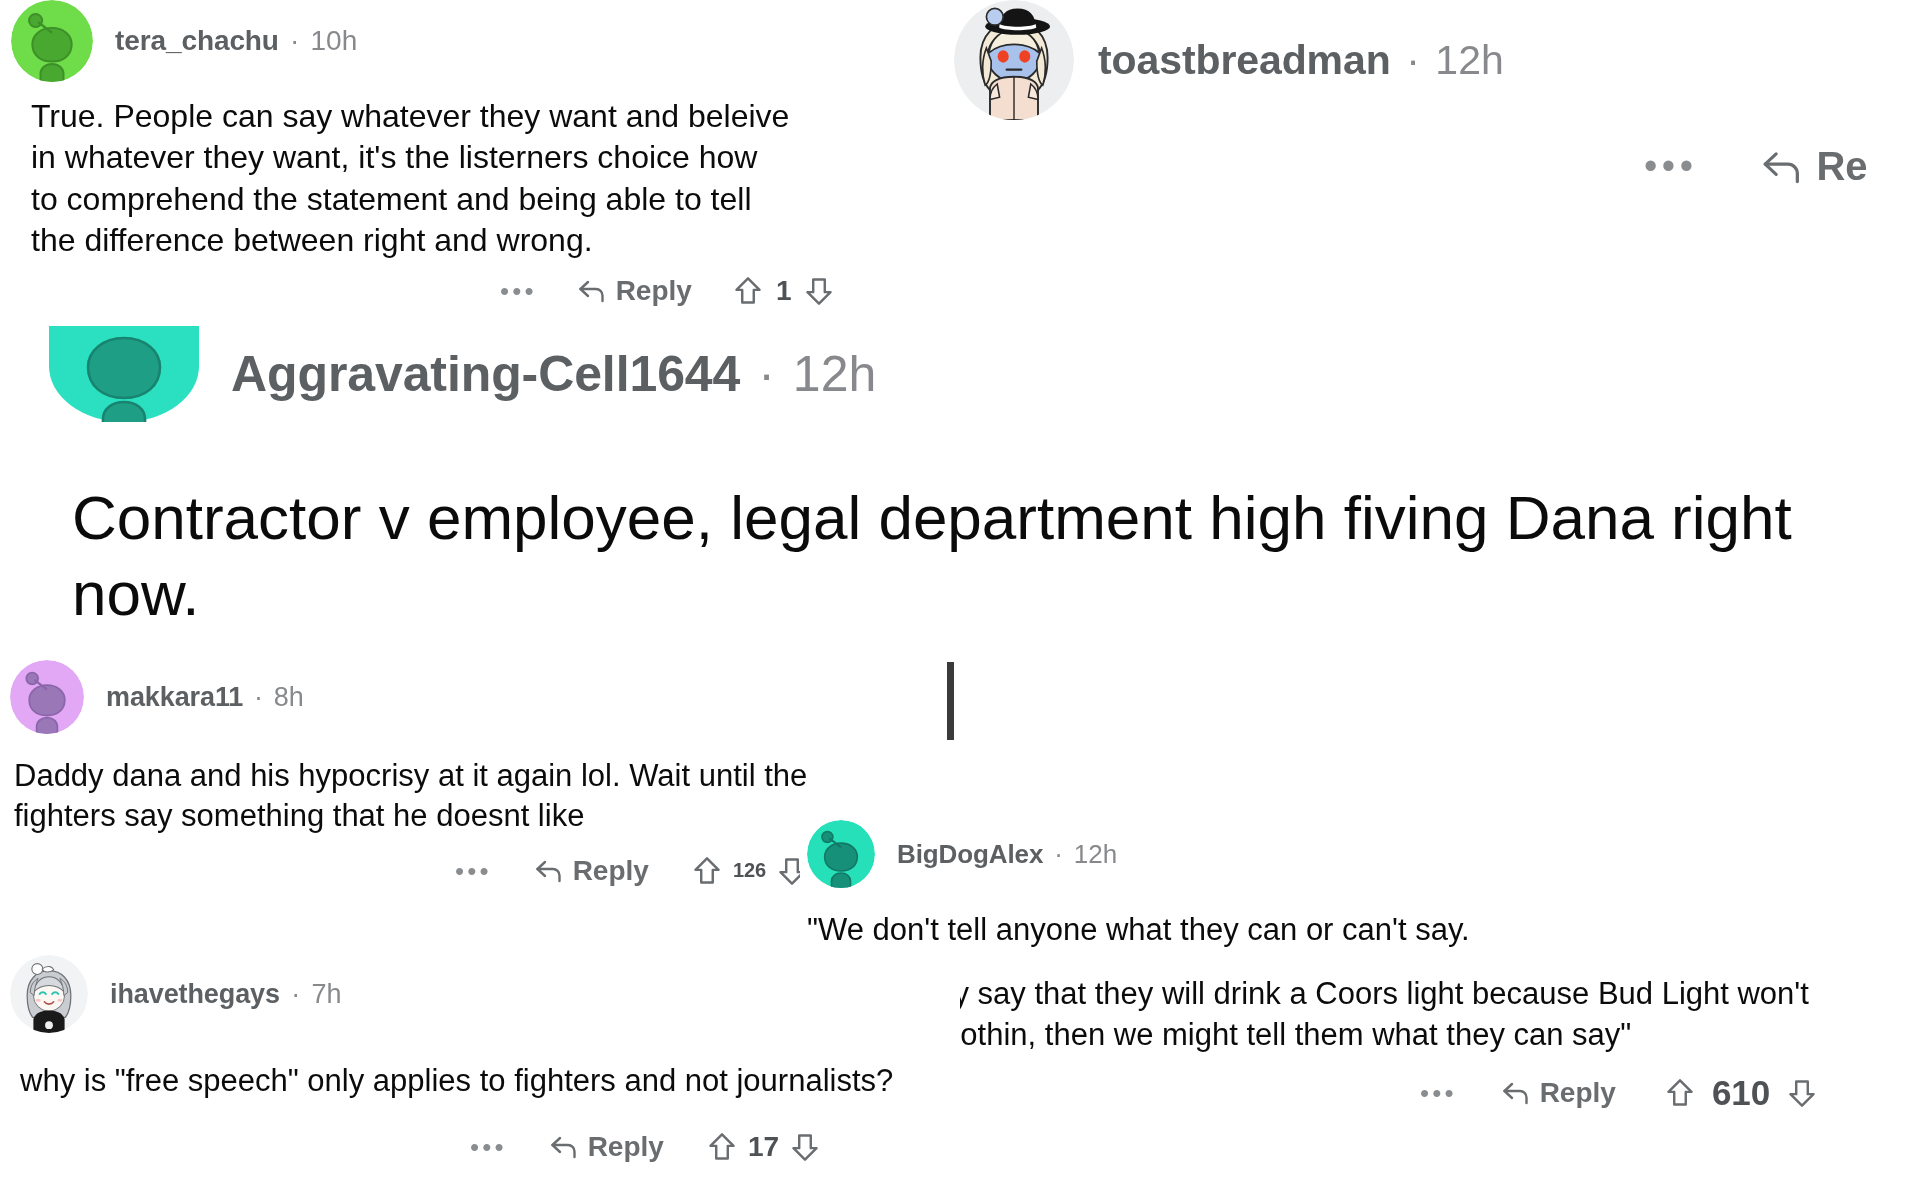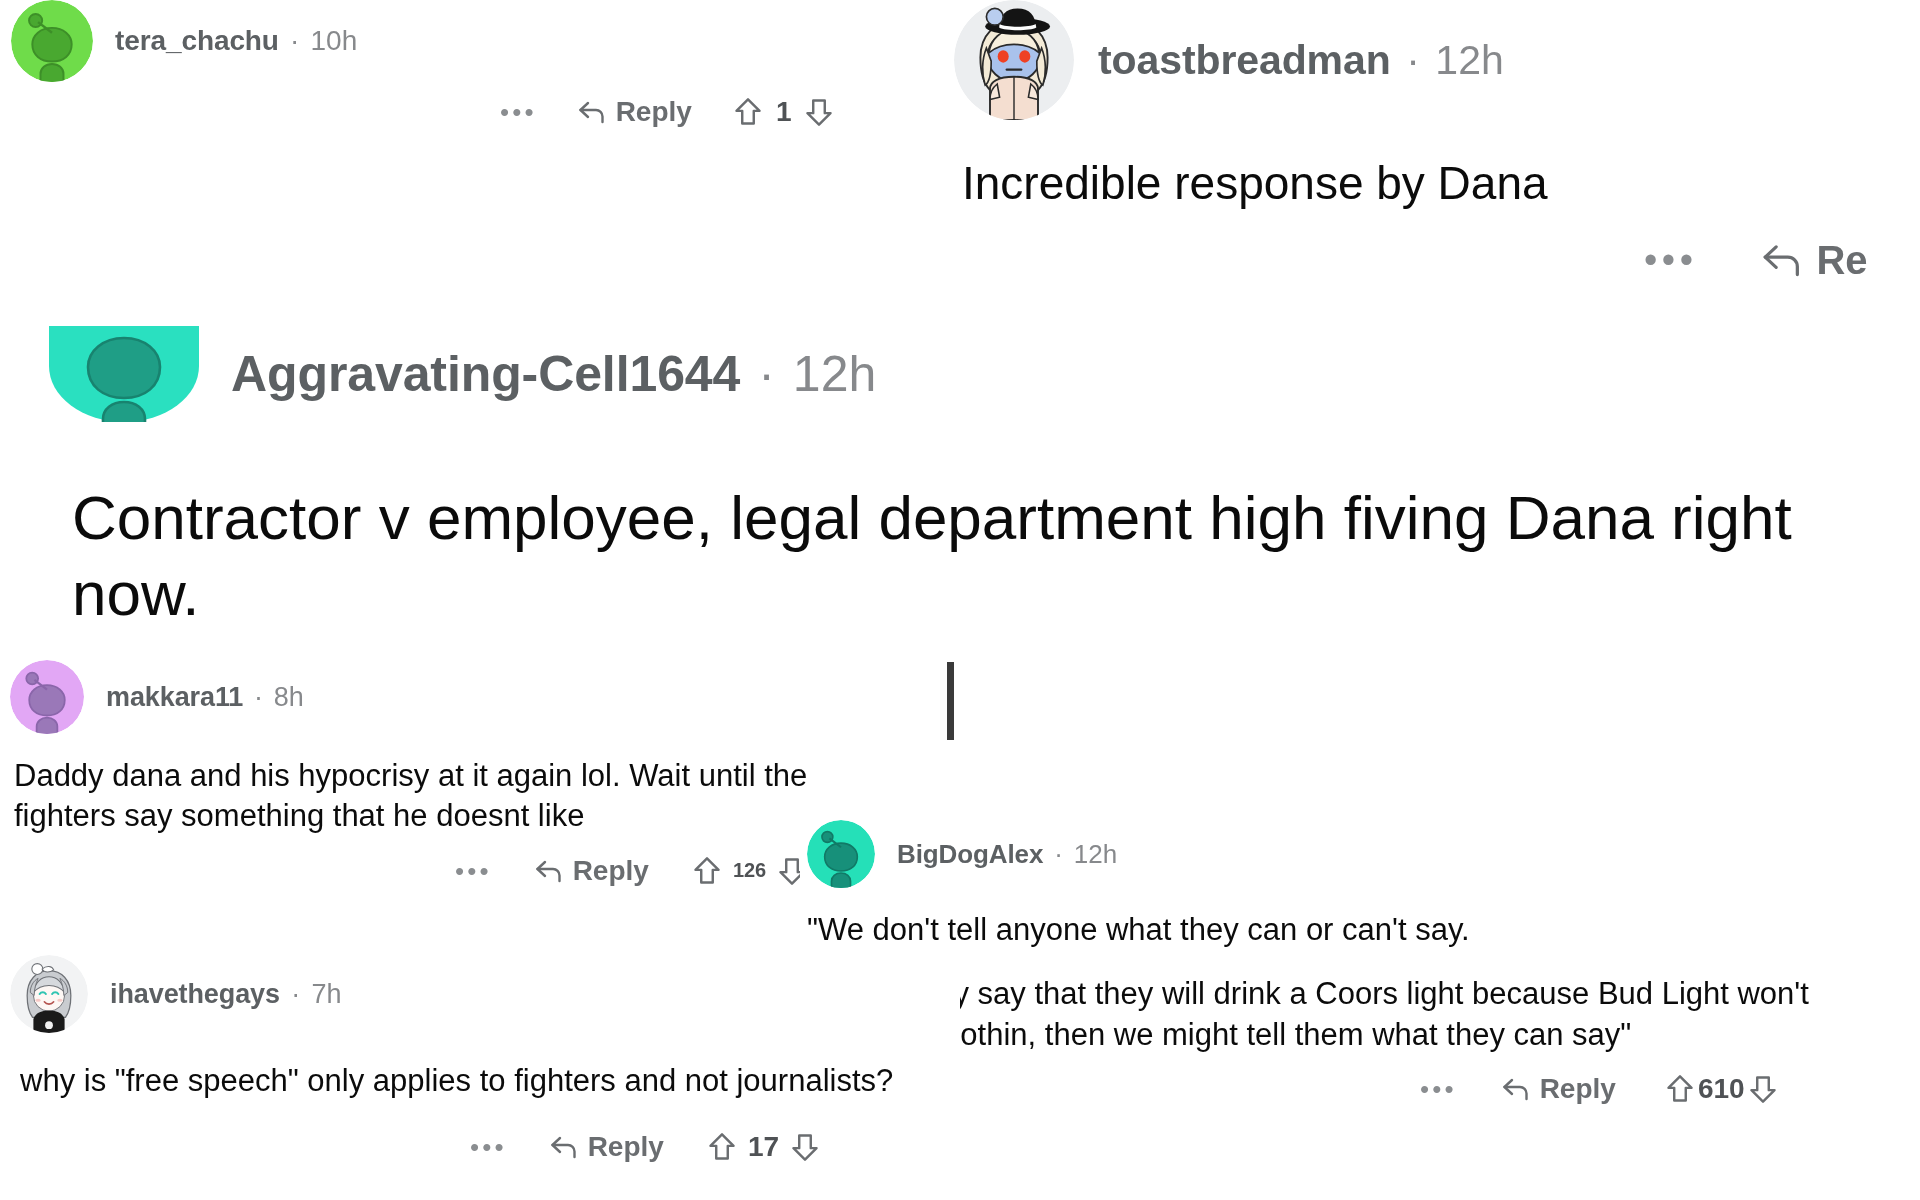--- a/index.html
+++ b/index.html
@@ -107,20 +107,23 @@
             <path d="M50 78c8 0 14 5 14 12v14H36V90c0-7 6-12 14-12z"></path>
             <circle cx="30" cy="25" r="8"></circle>
             <path d="M33 27 L50 40" stroke="#3d8f28" stroke-width="3" fill="none"></path>
           </g>
         </svg>
       </span>
       <span class="uname">tera_chachu</span>
       <span class="uname dot" style="margin-left:.40em">·</span>
       <span class="age" style="margin-left:.40em">10h</span>
     </div>
+    <div class="body">
+      <p>True. People can say whatever they want and beleive in whatever they want, it's the listerners choice how to comprehend the statement and being able to tell the difference between right and wrong.</p>
+    </div>
     <div class="actions" style="font-size:28px;">
       <span class="dots" style="font-size:26px">•••</span>
       <span class="reply" style="margin-left:40px">
         <span class="replyicon">
           <svg class="ic" width="30" height="26" viewBox="0 0 30 26">
               <path d="M11 4 L3.5 11 L11 18" fill="none" stroke="#6a6d70" stroke-width="2.4" stroke-linecap="round" stroke-linejoin="round"></path>
               <path d="M3.5 11 H19 a6.5 6.5 0 0 1 6.5 6.5 V23" fill="none" stroke="#6a6d70" stroke-width="2.4" stroke-linecap="round"></path>
             </svg>
         </span>
         <span>Reply</span>
@@ -168,23 +171,20 @@
 
           <path d="M30 74c0-6 7-10 20-10s20 4 20 10v26H30z" fill="#f4ded0" stroke="#2b2b2b" stroke-width="1.6"></path>
           <path d="M50 64v36" stroke="#2b2b2b" stroke-width="1.2"></path>
           <path d="M36 70c-4 3-6 8-6 13l8-2z" fill="#f8e8dc" stroke="#2b2b2b" stroke-width="1.3"></path>
           <path d="M64 70c4 3 6 8 6 13l-8-2z" fill="#f8e8dc" stroke="#2b2b2b" stroke-width="1.3"></path>
         </svg>
       </span>
       <span class="uname">toastbreadman</span>
       <span class="uname dot" style="margin-left:.38em">·</span>
       <span class="age" style="margin-left:.38em">12h</span>
-    </div>
-    <div class="body">
-      <p>Incredible response by Dana</p>
     </div>
     <div class="actions" style="font-size:40px;">
       <span class="dots" style="font-size:38px">•••</span>
       <span class="reply" style="margin-left:62px">
         <span class="replyicon">
           <svg class="ic" width="44" height="38" viewBox="0 0 30 26">
               <path d="M11 4 L3.5 11 L11 18" fill="none" stroke="#6a6d70" stroke-width="2.2" stroke-linecap="round" stroke-linejoin="round"></path>
               <path d="M3.5 11 H19 a6.5 6.5 0 0 1 6.5 6.5 V23" fill="none" stroke="#6a6d70" stroke-width="2.2" stroke-linecap="round"></path>
             </svg>
         </span>
@@ -293,21 +293,21 @@
             </svg>
         </span>
         <span>Reply</span>
       </span>
       <span class="votes" style="margin-left:50px">
         <span>
           <svg class="ic" width="28" height="30" viewBox="0 0 24 26">
               <path d="M12 2 L22 12 H17 V23 H7 V12 H2 Z" fill="none" stroke="#6a6d70" stroke-width="2.1" stroke-linejoin="round"></path>
             </svg>
         </span>
-        <span class="num" style="margin:0 4px;font-size:28px">610</span>
+        <span class="num" style="margin:0 18px;font-size:35px">610</span>
         <span>
           <svg class="ic" width="28" height="30" viewBox="0 0 24 26">
               <path d="M12 24 L22 14 H17 V3 H7 V14 H2 Z" fill="none" stroke="#6a6d70" stroke-width="2.1" stroke-linejoin="round"></path>
             </svg>
         </span>
       </span>
     </div>
   </div>
 
   <div class="card" id="c6">

